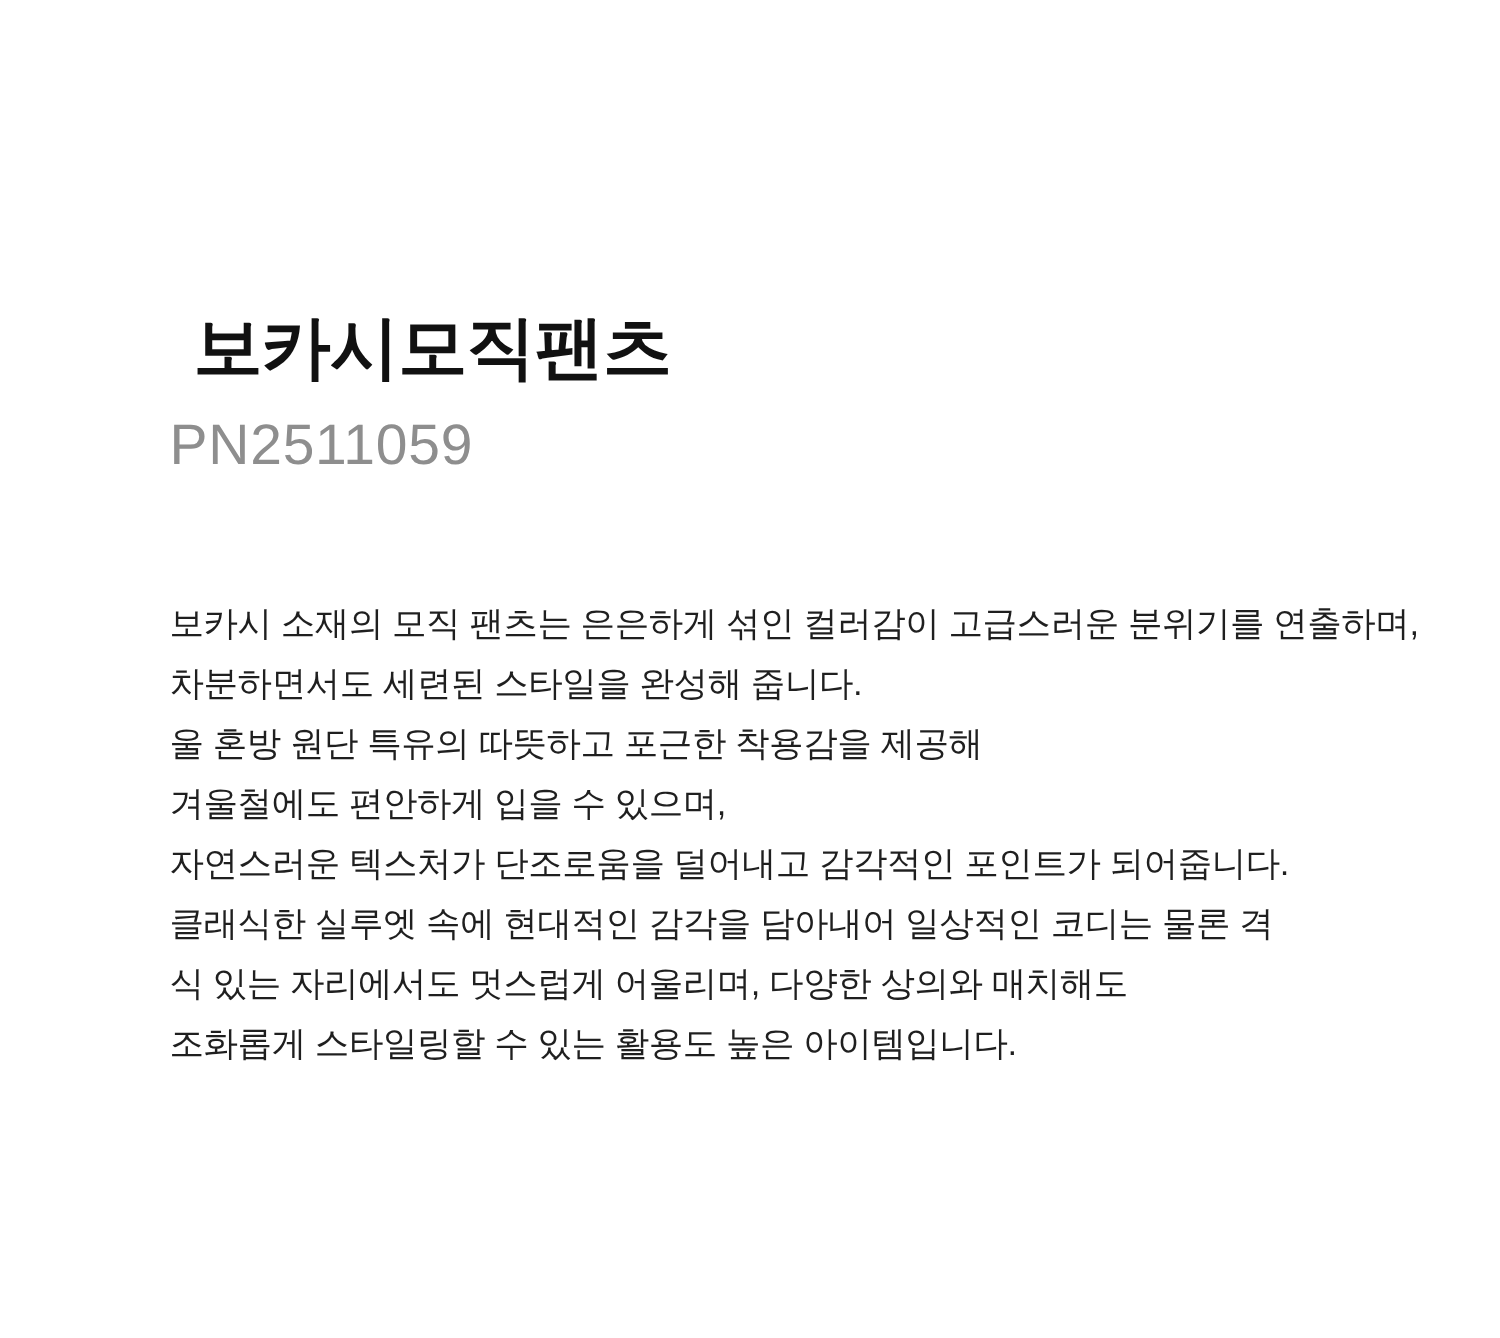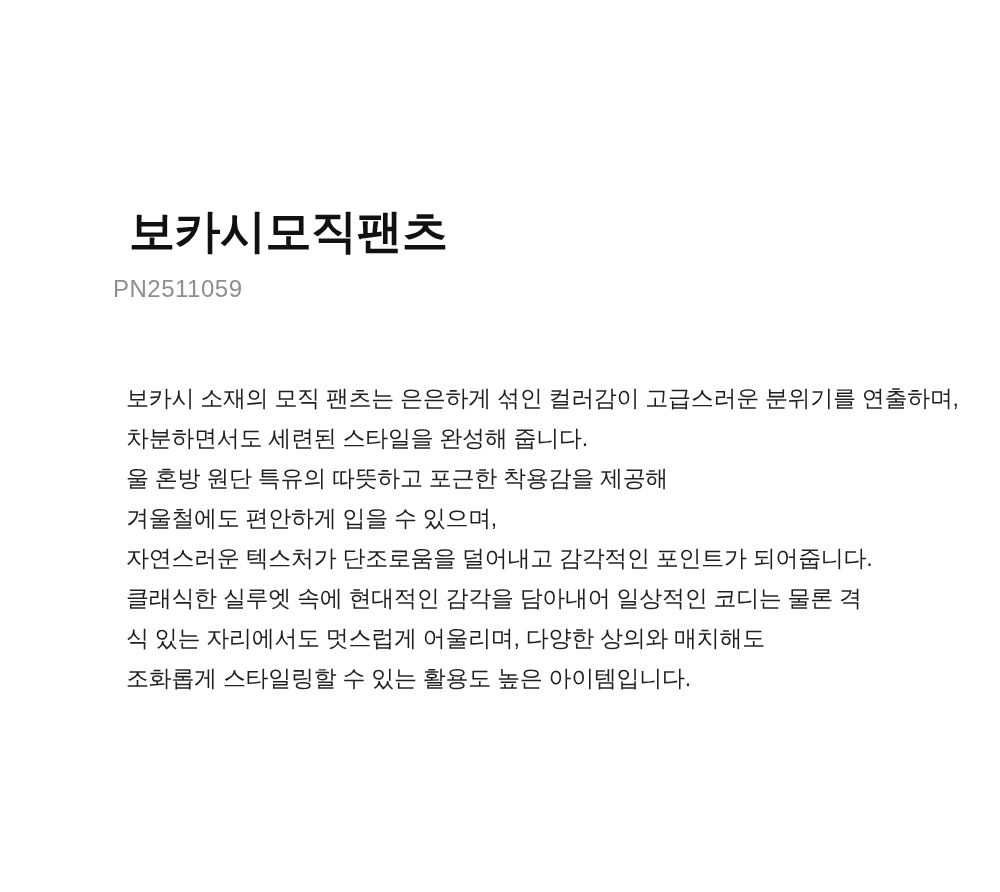--- a/index.html
+++ b/index.html
@@ -24,28 +24,28 @@
   .product-title {
     margin: 16px;
     font-size: 46px;
     font-weight: 700;
     line-height: 1.2;
     color: #111111;
     letter-spacing: -0.5px;
   }
   .product-code {
     margin: 12px 0 0 0;
-    font-size: 24px;
+    font-size: 38px;
     font-weight: 400;
     line-height: 1.2;
     color: #8e8e8e;
     letter-spacing: 0.5px;
   }
   .product-description {
-    margin: 74px 0 0 13px;
+    margin: 74px 0 0 0;
     font-size: 23px;
     font-weight: 400;
     line-height: 40px;
     color: #1f1f1f;
     letter-spacing: -0.3px;
     white-space: pre-line;
     width: 835px;
   }
 </style>
 </head>

